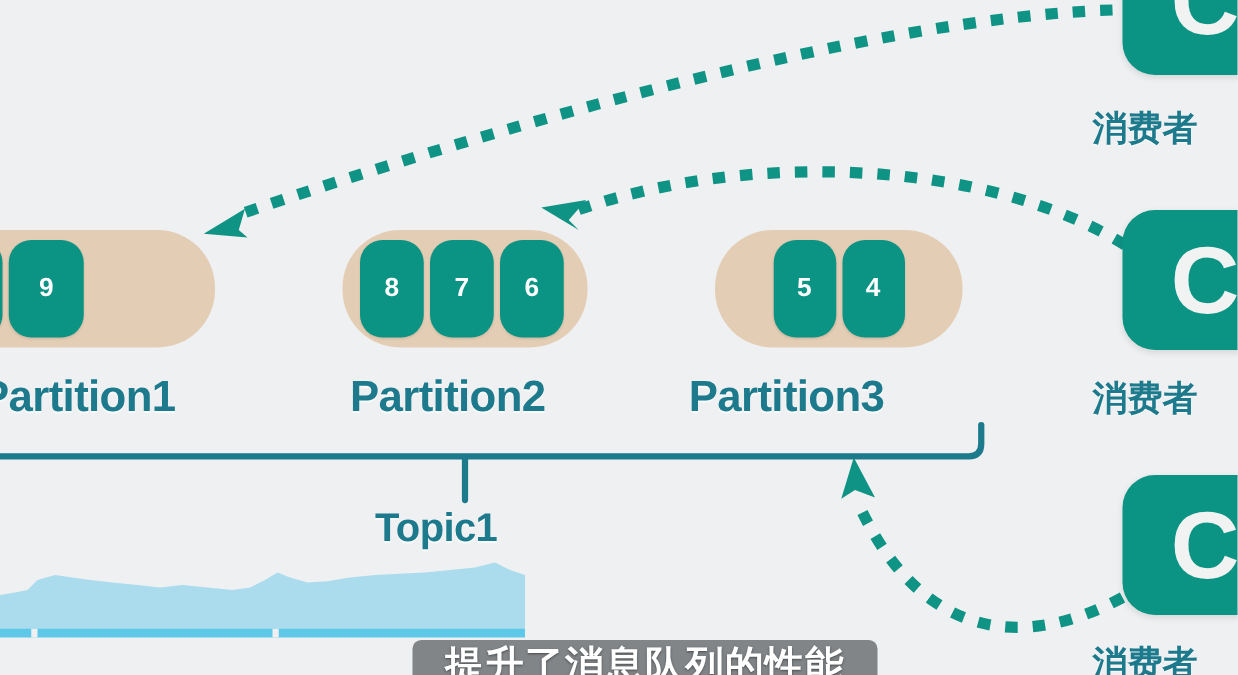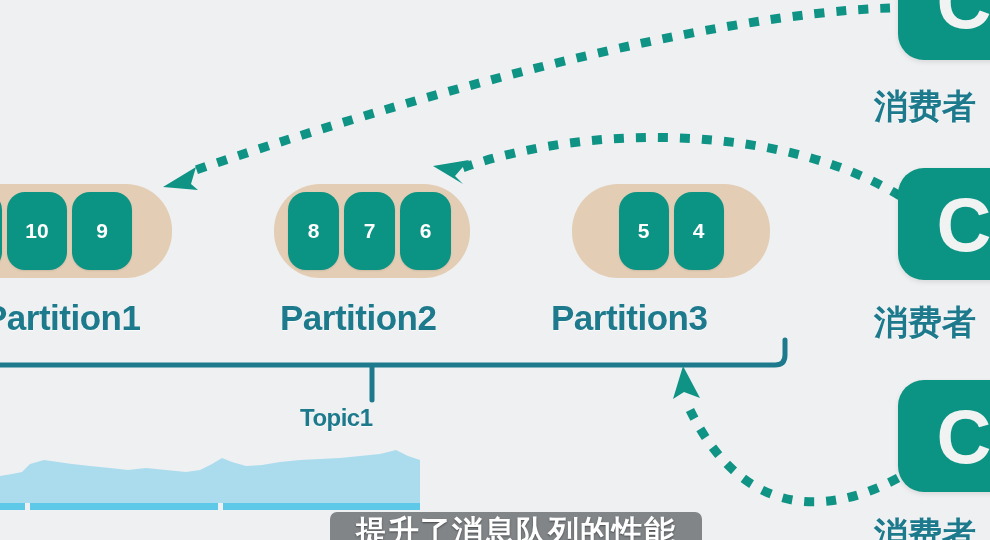--- a/index.html
+++ b/index.html
@@ -47,32 +47,32 @@
     border-radius:26px;
     color:#f1f3f2;
     font-size:76px;
     font-weight:bold;
     display:flex;align-items:center;justify-content:center;
     box-shadow:0 2px 5px rgba(0,0,0,.10);
   }
   .consumer-label{
     position:absolute;
     color:#1d7a8c;
-    font-size:34px;
+    font-size:28px;
     font-weight:bold;
     white-space:nowrap;
     text-shadow:0 1px 1px rgba(255,255,255,.7);
     text-align:center;
   }
 
   
   .topic-label{
     position:absolute;
     color:#1d7a8c;
-    font-size:24px;
+    font-size:32px;
     font-weight:bold;
     white-space:nowrap;
     letter-spacing:-0.5px;
     text-shadow:0 1px 1px rgba(255,255,255,.7);
     text-align:right;
   }
 
   
   svg.overlay{position:absolute;inset:0;width:990px;height:540px;pointer-events:none;}
 
@@ -113,21 +113,20 @@
   }
 </style>
 </head>
 <body>
 
 <div id="stage">
 
   <div class="partition-group">
     <div class="partition-shell" style="left:-72px;top:184px;width:244px;height:94px;padding:8px 14px;">
       <div class="msg" style="width:60px;height:78px;margin-right:5px;">11</div>
-      <div class="msg" style="width:60px;height:78px;margin-right:5px;">10</div>
       <div class="msg" style="width:60px;height:78px;">9</div>
     </div>
     <div class="partition-label" style="left:-16px;top:298px;">Partition1</div>
   </div>
 
   <div class="partition-group">
     <div class="partition-shell" style="left:274px;top:184px;width:196px;height:94px;padding:8px 14px;">
       <div class="msg" style="width:51px;height:78px;margin-right:5px;">8</div>
       <div class="msg" style="width:51px;height:78px;margin-right:5px;">7</div>
       <div class="msg" style="width:51px;height:78px;">6</div>

